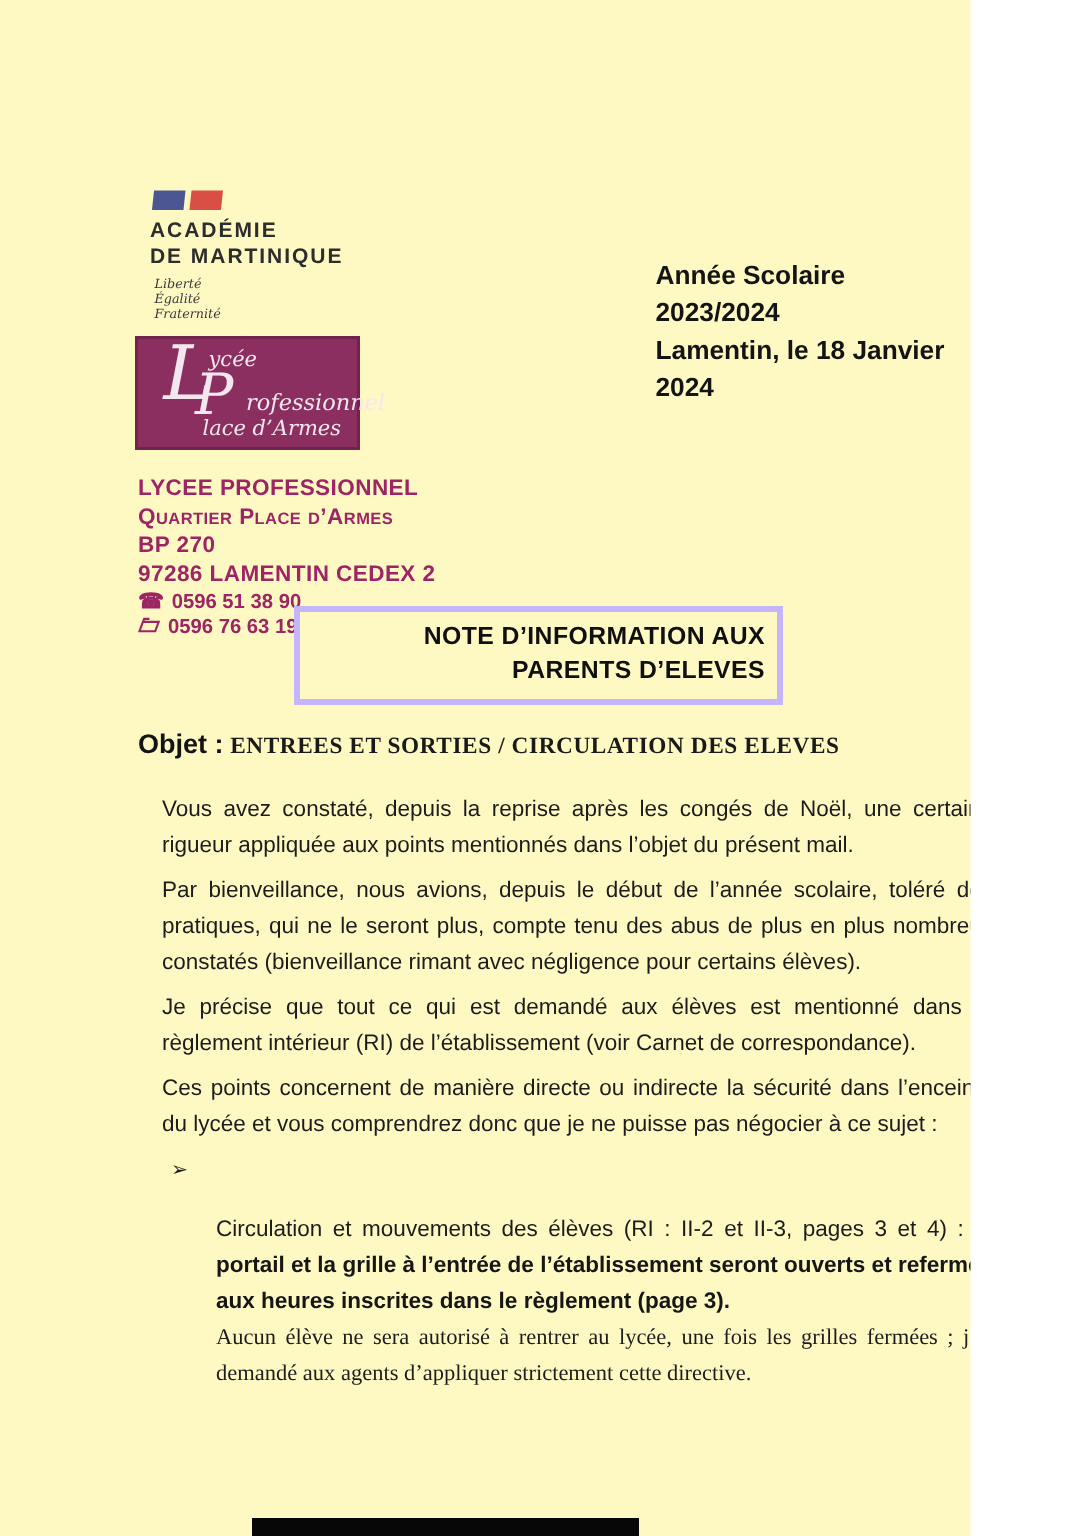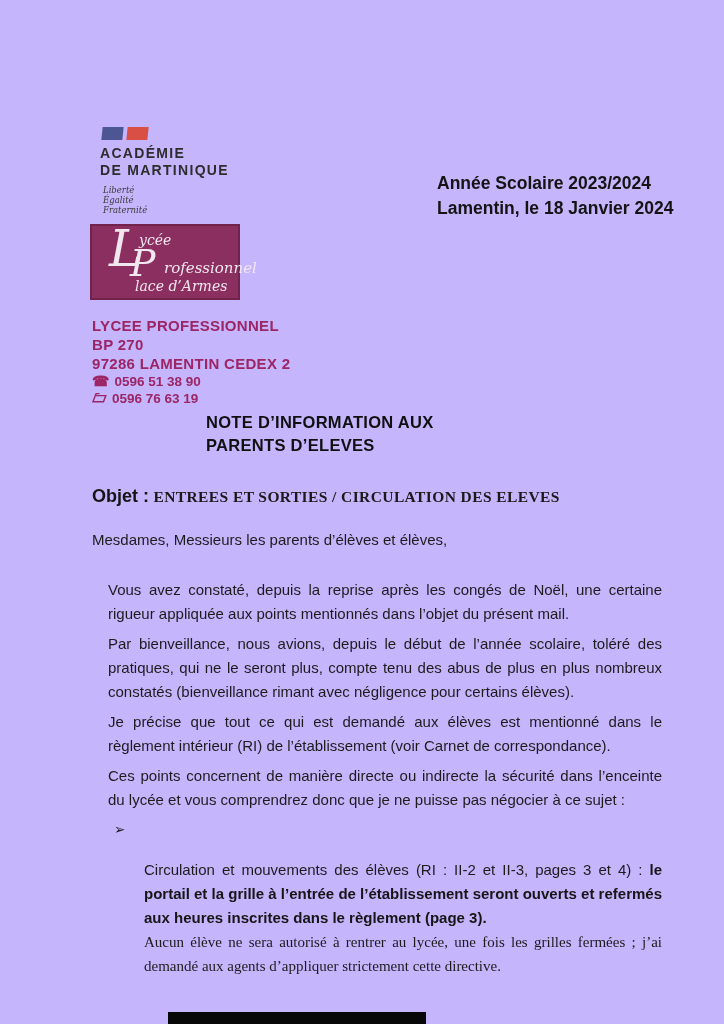--- a/index.html
+++ b/index.html
@@ -1,16 +1,16 @@
 <!DOCTYPE html>
 <html><head>
 <meta charset="utf-8">
 <style>
   html,body{margin:0;padding:0;background:#ffffff;}
-  .page{position:relative;width:724px;height:1024px;background:#c4b5fd;overflow:hidden;
+  .page{position:relative;width:647px;height:1024px;background:#fef9c3;overflow:hidden;
         font-family:"Liberation Sans",sans-serif;color:#1f1f1f;}
 
   
   .gov-logo{position:absolute;left:100px;top:127px;}
   .flag{display:flex;gap:4px;margin:0 0 5px 2px;}
   .flag-blue{width:21px;height:13px;background:#4C5693;transform:skewX(-6deg);}
   .flag-red{width:21px;height:13px;background:#D94F45;transform:skewX(-6deg);}
   .academy-name{font-weight:bold;font-size:14px;letter-spacing:1.3px;line-height:17px;color:#2d2d2d;}
   .motto{margin:6px 0 0 3px;font-family:"DejaVu Serif",serif;font-style:italic;
          font-size:8.5px;line-height:10px;color:#3a3a3a;}
@@ -32,21 +32,21 @@
 
   
   .address{position:absolute;left:92px;top:316px;color:#9C2565;font-weight:bold;}
   .addr-line{font-size:15px;line-height:19px;letter-spacing:0.3px;}
   .addr-street{font-variant:small-caps;font-size:15px;}
   .addr-contact{display:flex;align-items:center;gap:5px;font-size:13.5px;line-height:17px;}
   .phone-glyph{font-size:14px;}
 
   
   .note-box{position:absolute;left:196px;top:404px;width:326px;box-sizing:border-box;
-            border:2px solid #c4b5fd;padding:5px 8px 7px;text-align:left;
+            border:4px solid #c4b5fd;padding:5px 8px 7px;text-align:right;
             font-weight:bold;font-size:16.5px;line-height:23px;letter-spacing:0.3px;color:#101010;}
 
   
   .subject{position:absolute;left:92px;top:486px;white-space:nowrap;}
   .subject-label{font-weight:bold;font-size:18px;color:#141414;text-align:center;}
   .subject-text{font-family:"Liberation Serif",serif;font-weight:bold;font-size:15.5px;
                 letter-spacing:0.4px;color:#1a1a1a;}
 
   
   .body-col{position:absolute;left:92px;top:528px;width:570px;font-size:15px;
@@ -89,20 +89,21 @@
   <div class="school-logo">
     <span class="logo-big-l">L</span>
     <span class="logo-rest1">ycée</span>
     <span class="logo-big-p">P</span>
     <span class="logo-rest2">rofessionnel</span>
     <span class="logo-line3">lace d’Armes</span>
   </div>
 
   <div class="address">
     <div class="addr-line">LYCEE PROFESSIONNEL</div>
+    <div class="addr-line addr-street">Quartier Place d’Armes</div>
     <div class="addr-line">BP 270</div>
     <div class="addr-line">97286 LAMENTIN CEDEX 2</div>
     <div class="addr-contact">
       <span class="phone-glyph">☎</span>
       <span>0596 51 38 90</span>
     </div>
     <div class="addr-contact">
       <span><svg width="15" height="11" viewBox="0 0 15 11">
             <path d="M1 9.8 L3.3 3.6 L13.8 3.6 L11.5 9.8 Z M3.3 3.6 L4.1 1.6 L7.6 1.6" fill="none" stroke="#9C2565" stroke-width="1.4"></path>
           </svg></span>
@@ -114,21 +115,20 @@
     <div>NOTE D’INFORMATION AUX</div>
     <div>PARENTS D’ELEVES</div>
   </div>
 
   <div class="subject">
     <span class="subject-label">Objet :</span>
     <span class="subject-text">ENTREES ET SORTIES / CIRCULATION DES ELEVES</span>
   </div>
 
   <div class="body-col">
-    <p class="salutation">Mesdames, Messieurs les parents d’élèves et élèves,</p>
     <p class="para">Vous avez constaté, depuis la reprise après les congés de Noël, une certaine rigueur appliquée aux points mentionnés dans l’objet du présent mail.</p>
     <p class="para">Par bienveillance, nous avions, depuis le début de l’année scolaire, toléré des pratiques, qui ne le seront plus, compte tenu des abus de plus en plus nombreux constatés (bienveillance rimant avec négligence pour certains élèves).</p>
     <p class="para">Je précise que tout ce qui est demandé aux élèves est mentionné dans le règlement intérieur (RI) de l’établissement (voir Carnet de correspondance).</p>
     <p class="para">Ces points concernent de manière directe ou indirecte la sécurité dans l’enceinte du lycée et vous comprendrez donc que je ne puisse pas négocier à ce sujet :</p>
     <div class="bullet">
       <span class="bullet-marker">➢</span>
       <span class="bullet-text"><span>Circulation et mouvements des élèves (RI : II-2 et II-3, pages 3 et 4) : </span><b>le portail et la grille à l’entrée de l’établissement seront ouverts et refermés aux heures inscrites dans le règlement (page 3).</b></span>
     </div>
     <p class="para followup">Aucun élève ne sera autorisé à rentrer au lycée, une fois les grilles fermées ; j’ai demandé aux agents d’appliquer strictement cette directive.</p>
   </div>

